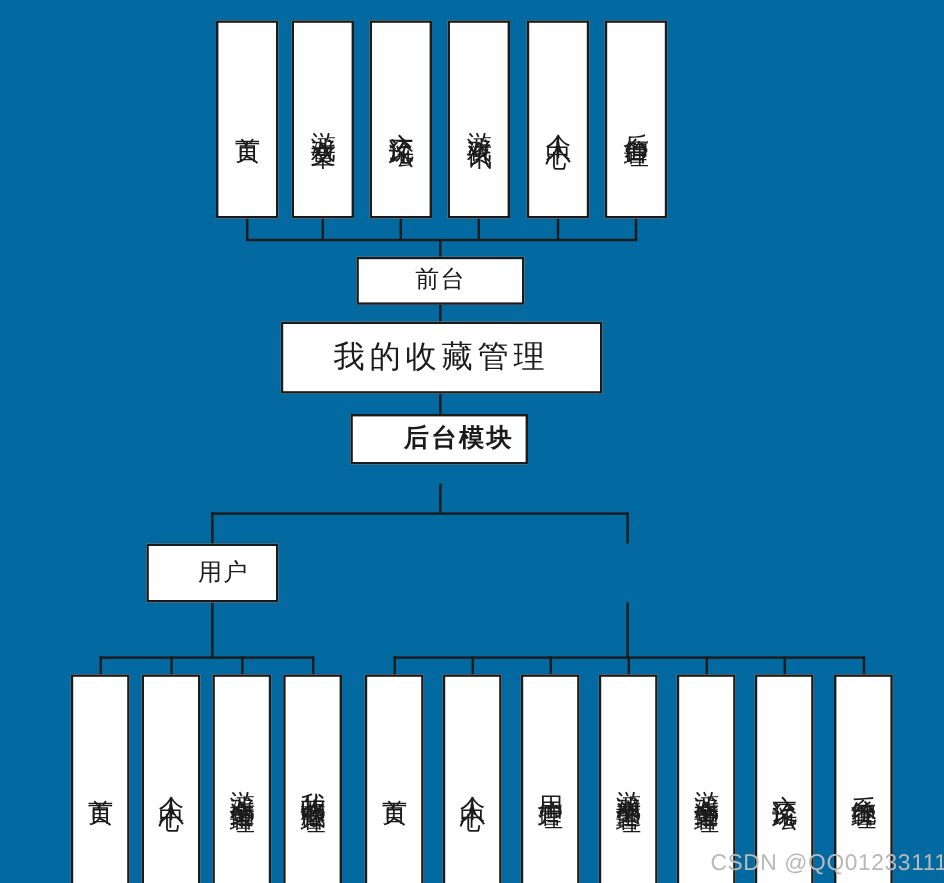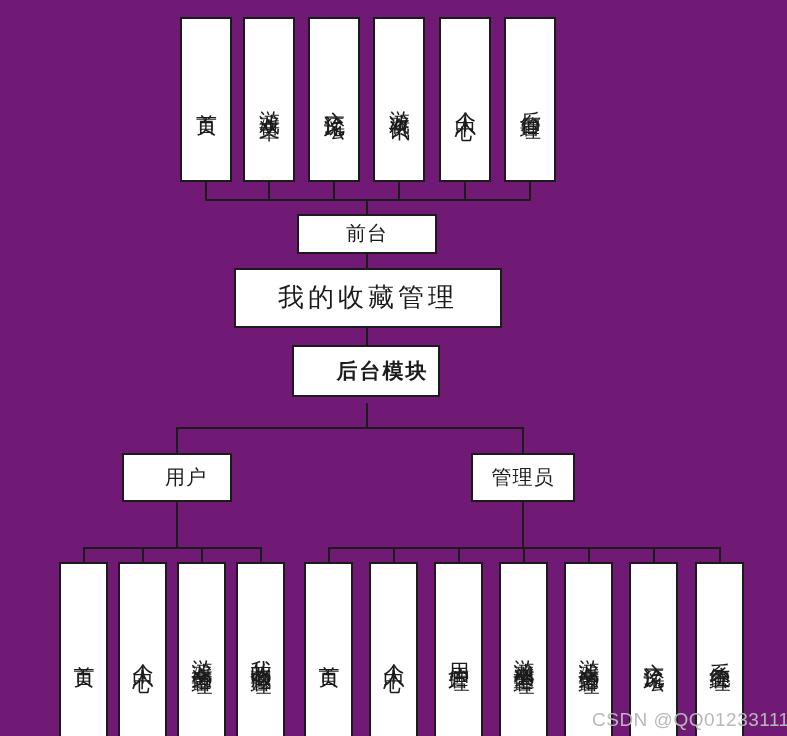--- a/index.html
+++ b/index.html
@@ -8,21 +8,21 @@
     background: #ffffff;
   }
   body {
     font-family: "Liberation Serif", "DejaVu Serif", serif;
   }
   #diagram-root {
     position: relative;
     width: 787px;
     height: 736px;
     overflow: hidden;
-    background: #701a75;
+    background: #0369a1;
   }
   .node {
     position: absolute;
     box-sizing: border-box;
     border: 2px solid #1b1b1b;
     background: #ffffff;
     display: flex;
     align-items: center;
     justify-content: center;
     color: #1b1b1b;
@@ -113,34 +113,31 @@
   <div class="node horiz" style="left:297px; top:214px; width:140px; height:40px;">
     <span class="label">前台</span>
   </div>
   <div class="line v" style="left:366px; top:254px; height:14px;"></div>
 
   <div class="node title" style="left:234px; top:268px; width:268px; height:60px;">
     <span class="label">我的收藏管理</span>
   </div>
   <div class="line v" style="left:366px; top:328px; height:17px;"></div>
 
-  <div class="node horiz bold" style="left:292px; top:345px; width:148px; height:52px;padding-left:33px;">
+  <div class="node horiz bold" style="left:292px; top:345px; width:148px; height:42px;padding-left:33px;">
     <span class="label">后台模块</span>
   </div>
 
   <div class="line v" style="left:366px; top:403px; height:25px;"></div>
   <div class="line h" style="left:176px; top:427px; width:347px;"></div>
   <div class="line v" style="left:176px; top:427px; height:26px;"></div>
   <div class="line v" style="left:522px; top:427px; height:26px;"></div>
 
   <div class="node horiz" style="left:122px; top:453px; width:110px; height:49px;padding-left:18px;">
     <span class="label">用户</span>
-  </div>
-  <div class="node horiz" style="left:471px; top:453px; width:104px; height:49px;">
-    <span class="label">管理员</span>
   </div>
 
   <div class="line v" style="left:176px; top:502px; height:46px;"></div>
   <div class="line h" style="left:83px; top:547px; width:178px;"></div>
   <div class="line v" style="left:522px; top:502px; height:46px;"></div>
   <div class="line h" style="left:328px; top:547px; width:392px;"></div>
 
   <div class="line v" style="left:83px;  top:547px; height:16px;"></div>
   <div class="line v" style="left:142px; top:547px; height:16px;"></div>
   <div class="line v" style="left:201px; top:547px; height:16px;"></div>

